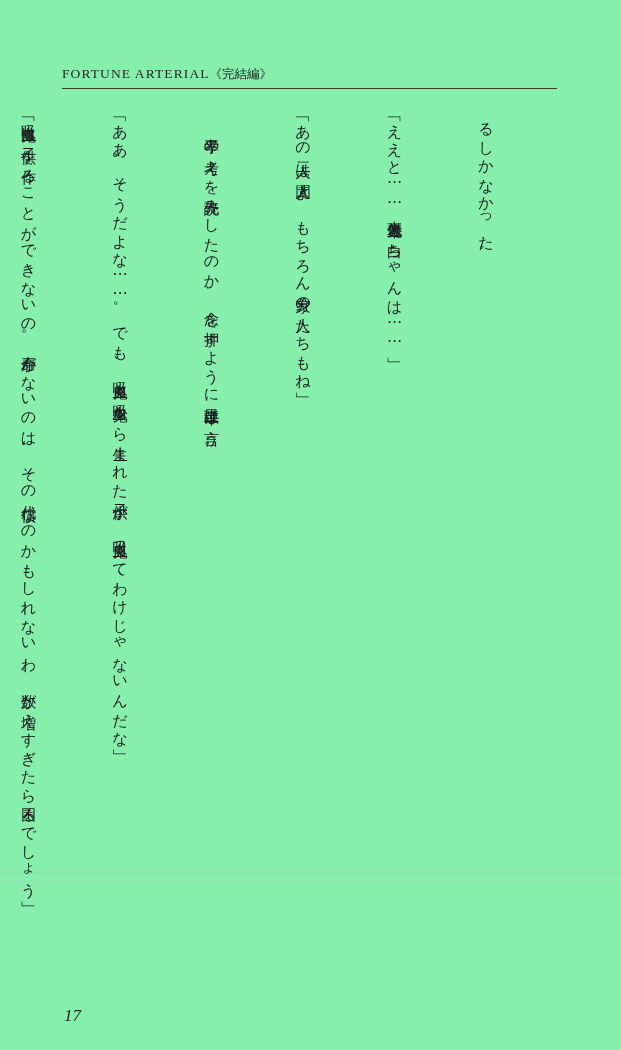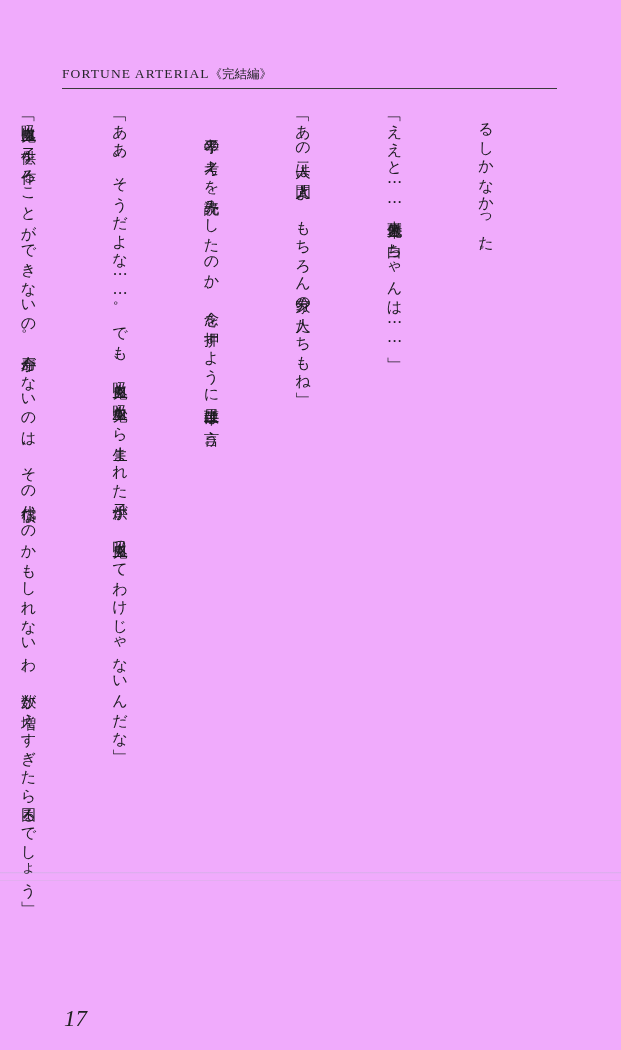--- a/index.html
+++ b/index.html
@@ -12,21 +12,21 @@
     background: #ffffff;
     font-family: "Liberation Serif", serif;
     color: #1a1a1a;
     overflow: hidden;
     position: relative;
   }
 
   .page {
     position: absolute;
     inset: 0;
-    background: #f0abfc;
+    background: #86efac;
   }
 
   
   .scan-band {
     position: absolute;
     left: 0;
     right: 0;
     top: 872px;
     height: 2px;
     background: linear-gradient(to bottom, rgba(170,180,200,0.35), rgba(170,180,200,0.0));
@@ -101,21 +101,21 @@
   .vtext p.indent {
     text-indent: 15px;
   }
 
   
   .folio {
     position: absolute;
     left: 64px;
     top: 1006px;
     font-family: "Liberation Serif", serif;
-    font-size: 23px;
+    font-size: 17px;
     font-style: italic;
     color: #222;
   }
 </style>
 </head>
 <body>
 
 <div class="page">
 
   <div class="header">

